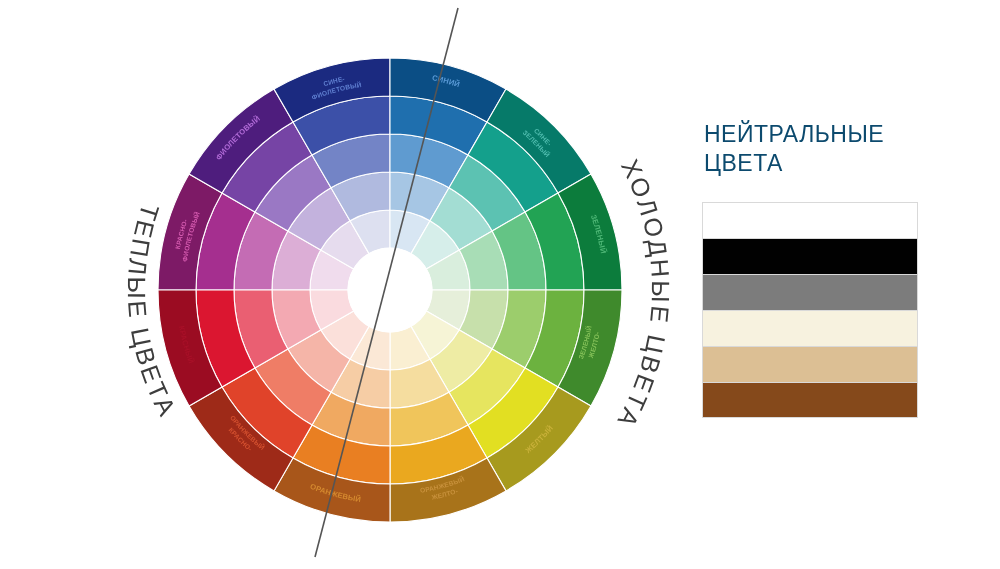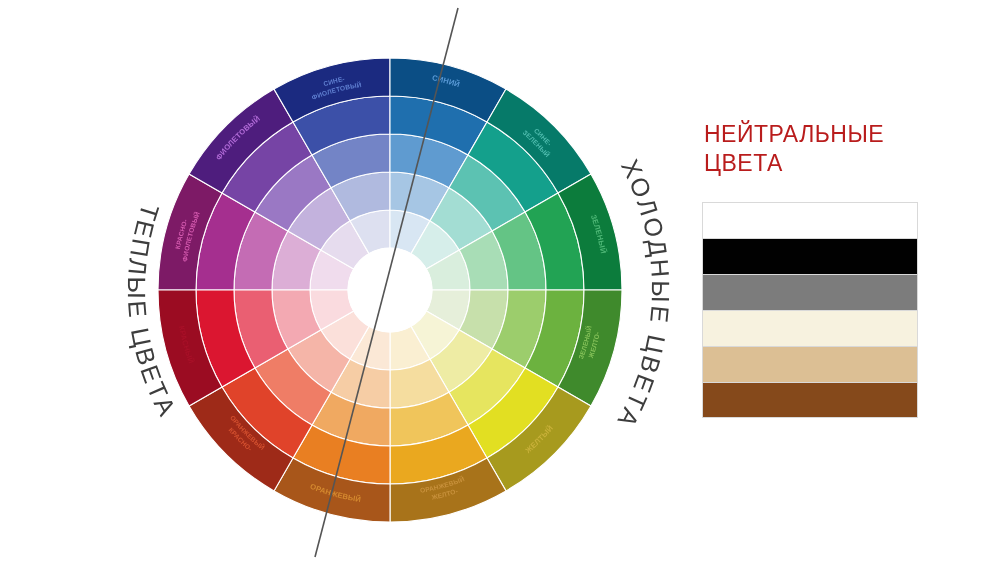--- a/index.html
+++ b/index.html
@@ -23,21 +23,21 @@
   }
   #neutral-panel {
     position: absolute;
     left: 702px;
     top: 120px;
     width: 225px;
   }
   #neutral-title {
     font-size: 23px;
     letter-spacing: 0.5px;
-    color: #b91c1c;
+    color: #0c4a6e;
     line-height: 1.25;
     font-weight: 400;
     margin: 0 0 24px 2px;
     white-space: pre-line;
   }
   .swatch-stack {
     width: 216px;
     display: block;
   }
   .swatch {

